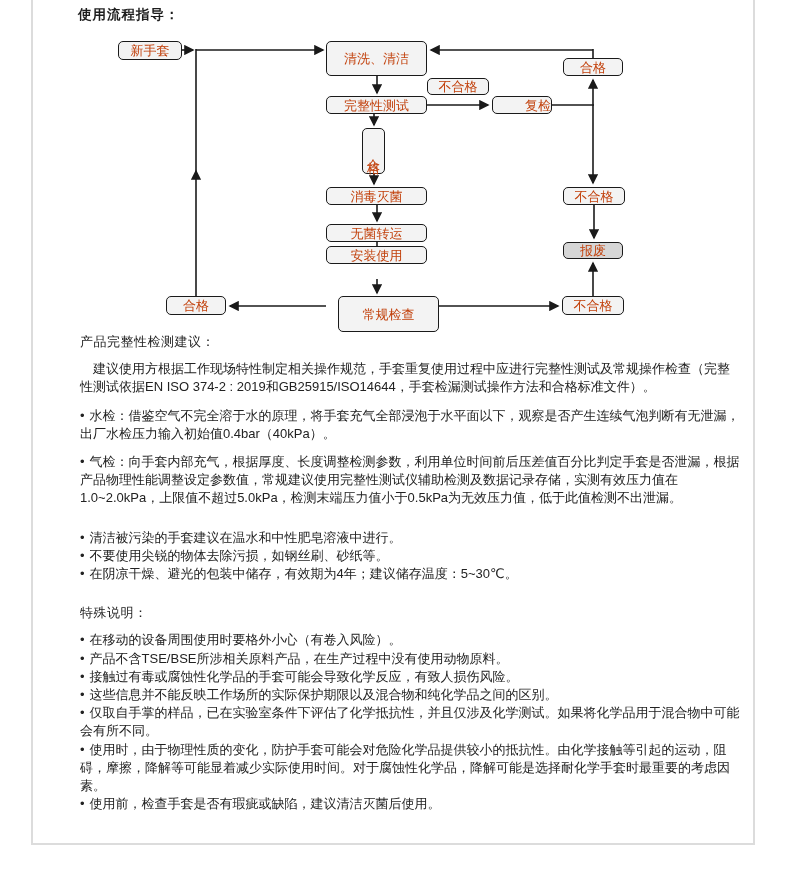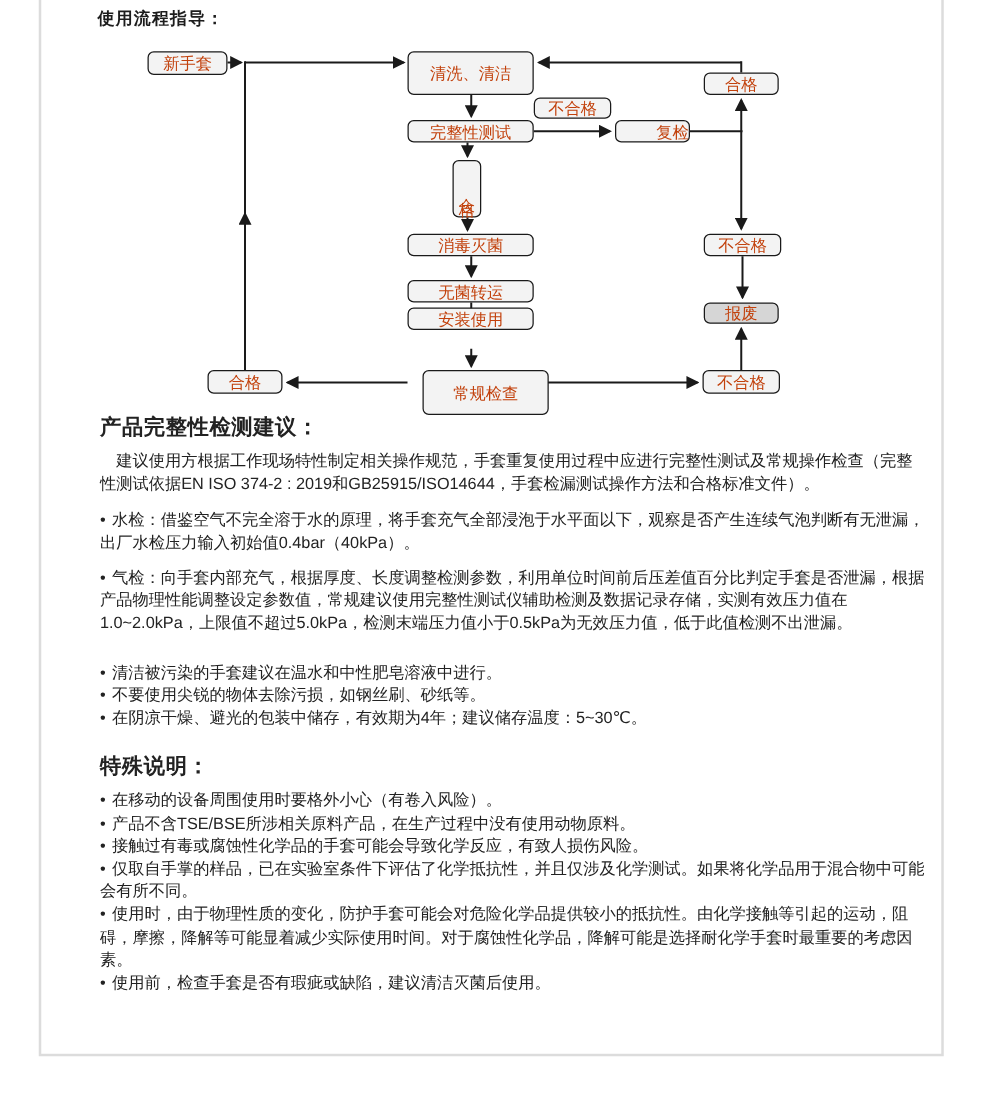--- a/index.html
+++ b/index.html
@@ -30,21 +30,21 @@
   .flow-node.vertical{
     writing-mode:vertical-rl;text-orientation:upright;
     letter-spacing:3px;white-space:normal;
   }
   
   .text-area{
     position:absolute;left:80px;top:333px;width:662px;
     font-size:13px;line-height:18.2px;color:#222;
   }
   .section{margin:0 0 21px 0;}
-  .sec-heading{font-weight:bold;font-size:17px;margin:0 0 9px 0;letter-spacing:.5px;}
+  .sec-heading{font-weight:normal;font-size:13px;margin:0 0 9px 0;letter-spacing:.5px;}
   .para{margin:0 0 10px 0;text-indent:1em;}
   .bullet{margin:0;}
   .section.spaced .bullet{margin:0 0 10px 0;}
   .bullet .dot{display:inline-block;margin-right:5px;}
 </style>
 </head>
 <body>
 
 <div class="page-card"></div>
 
@@ -108,17 +108,18 @@
     <div class="section">
       <div class="bullet"><span class="dot">•</span><span>清洁被污染的手套建议在温水和中性肥皂溶液中进行。</span></div>
       <div class="bullet"><span class="dot">•</span><span>不要使用尖锐的物体去除污损，如钢丝刷、砂纸等。</span></div>
       <div class="bullet"><span class="dot">•</span><span>在阴凉干燥、避光的包装中储存，有效期为4年；建议储存温度：5~30℃。</span></div>
     </div>
     <div class="section">
       <div class="sec-heading">特殊说明：</div>
       <div class="bullet"><span class="dot">•</span><span>在移动的设备周围使用时要格外小心（有卷入风险）。</span></div>
       <div class="bullet"><span class="dot">•</span><span>产品不含TSE/BSE所涉相关原料产品，在生产过程中没有使用动物原料。</span></div>
       <div class="bullet"><span class="dot">•</span><span>接触过有毒或腐蚀性化学品的手套可能会导致化学反应，有致人损伤风险。</span></div>
+      <div class="bullet"><span class="dot">•</span><span>这些信息并不能反映工作场所的实际保护期限以及混合物和纯化学品之间的区别。</span></div>
       <div class="bullet"><span class="dot">•</span><span>仅取自手掌的样品，已在实验室条件下评估了化学抵抗性，并且仅涉及化学测试。如果将化学品用于混合物中可能会有所不同。</span></div>
       <div class="bullet"><span class="dot">•</span><span>使用时，由于物理性质的变化，防护手套可能会对危险化学品提供较小的抵抗性。由化学接触等引起的运动，阻碍，摩擦，降解等可能显着减少实际使用时间。对于腐蚀性化学品，降解可能是选择耐化学手套时最重要的考虑因素。</span></div>
       <div class="bullet"><span class="dot">•</span><span>使用前，检查手套是否有瑕疵或缺陷，建议清洁灭菌后使用。</span></div>
     </div>
   </div>
 
 </body></html>

